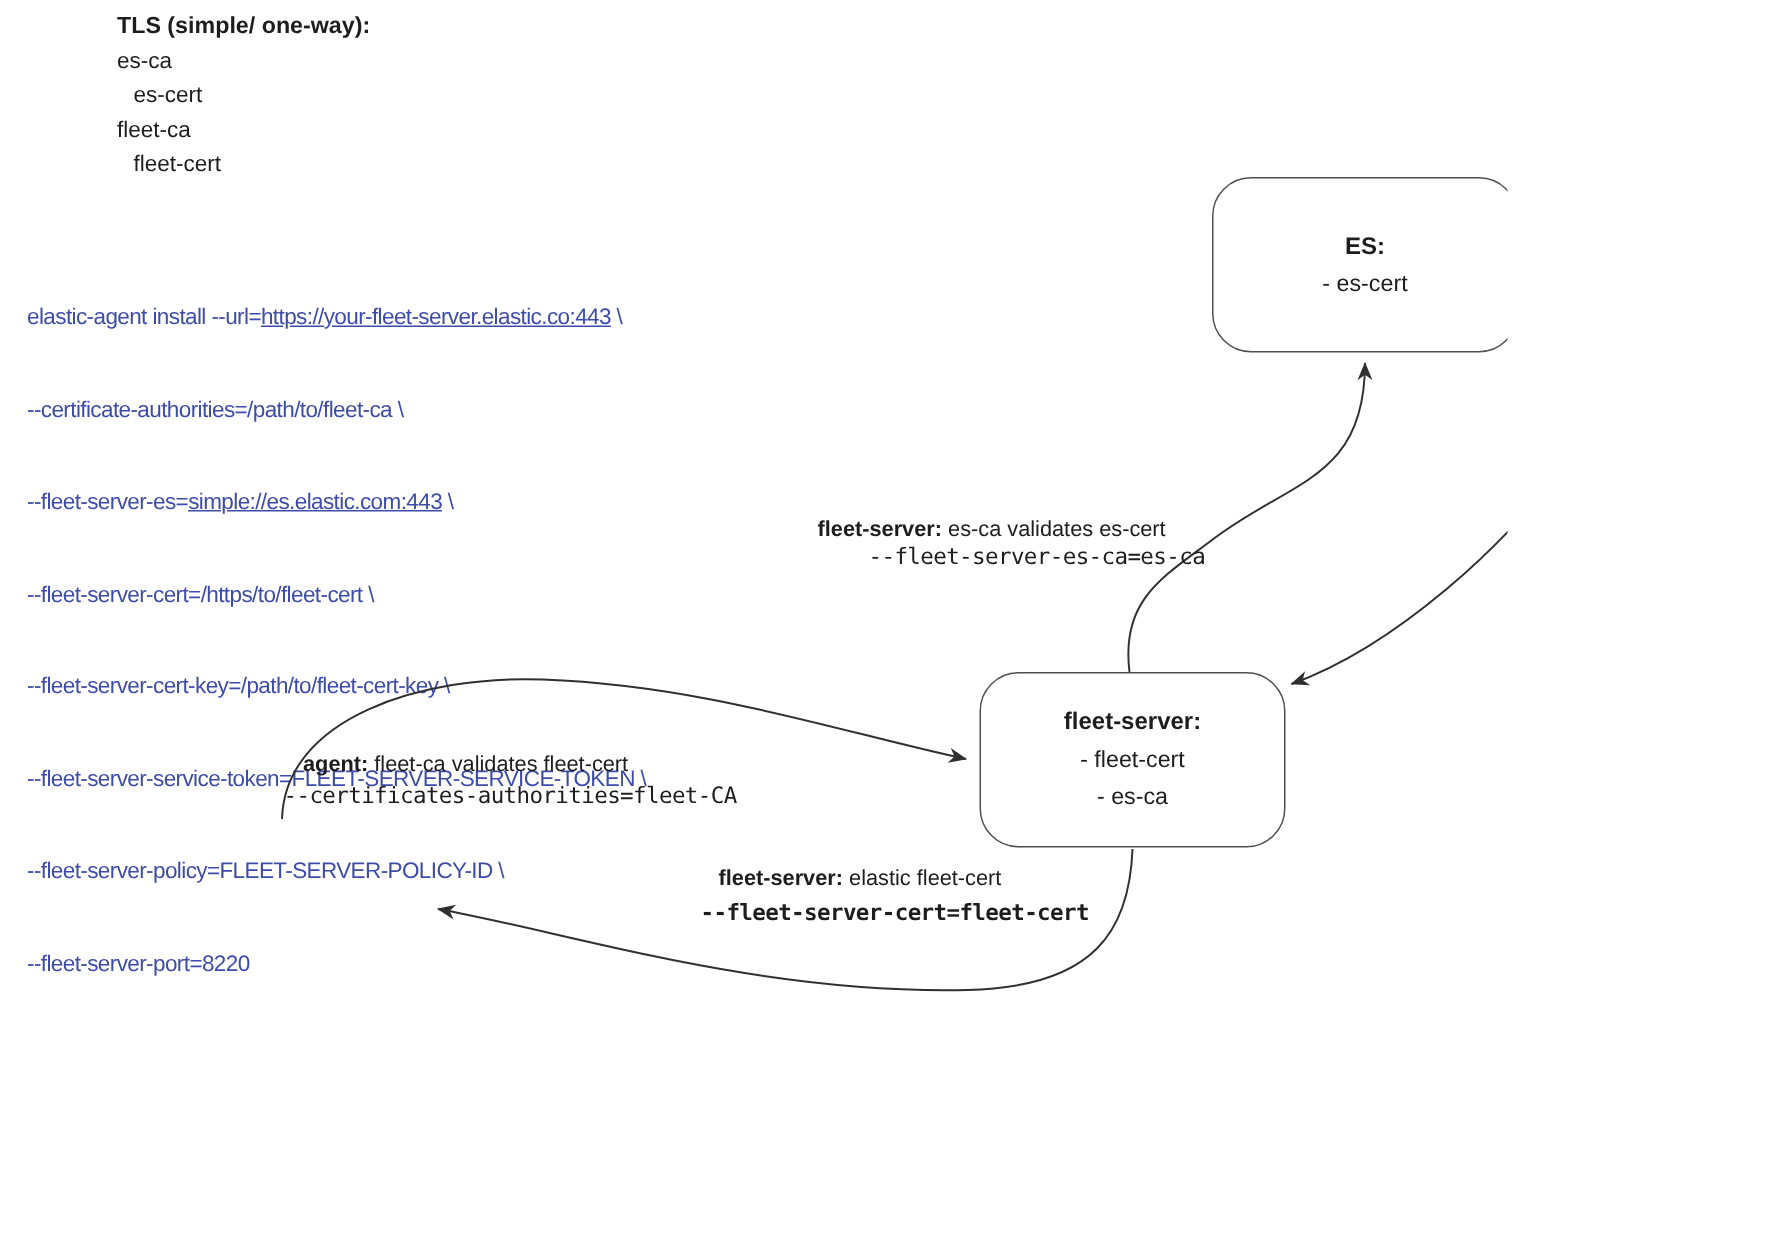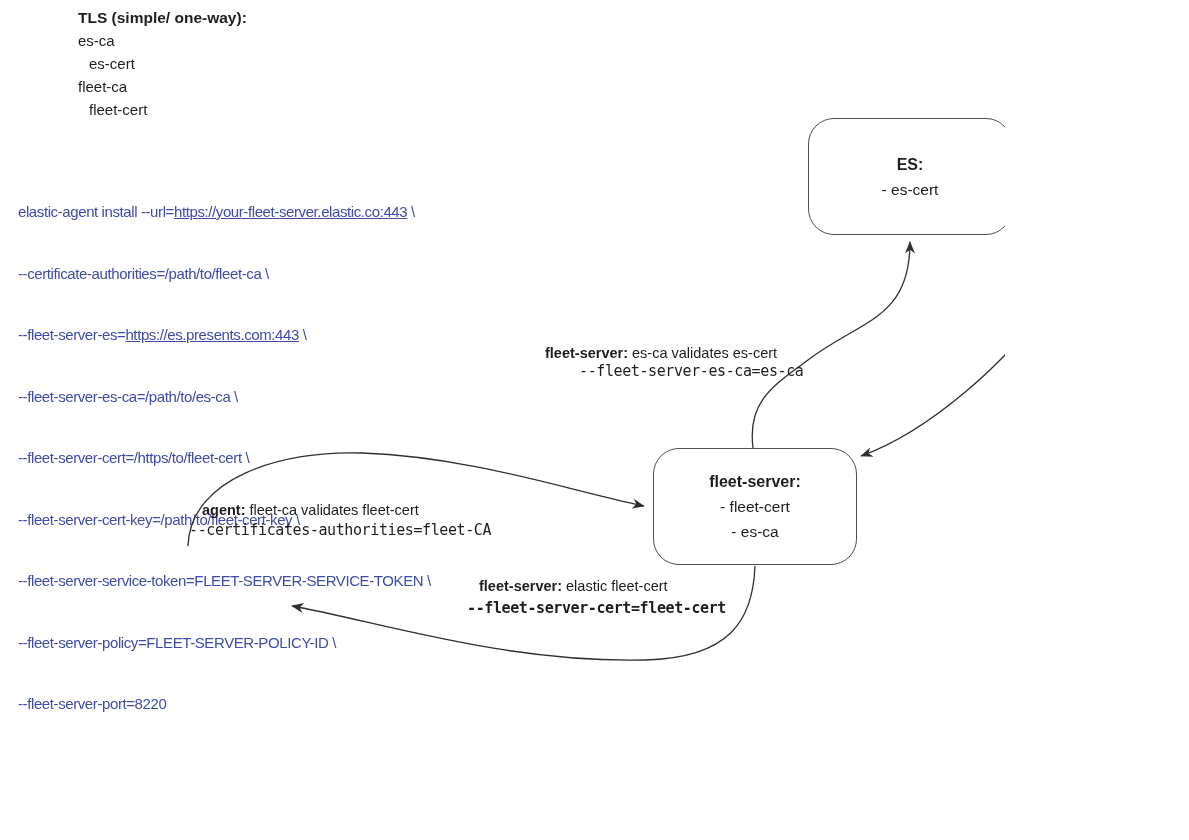--- a/index.html
+++ b/index.html
@@ -63,22 +63,21 @@
     <div class="tls-title">TLS (simple/ one-way):</div>
     <div class="tls-item">es-ca</div>
     <div class="tls-item indent">es-cert</div>
     <div class="tls-item">fleet-ca</div>
     <div class="tls-item indent">fleet-cert</div>
   </div>
 
   <div class="command-block">
     <div class="command-line"><span>elastic-agent install --url=</span><span class="code-link">https://your-fleet-server.elastic.co:443</span><span> \</span></div>
     <div class="command-line"><span>--certificate-authorities=/path/to/fleet-ca \</span></div>
-    <div class="command-line"><span>--fleet-server-es=</span><span class="code-link">https://es.presents.com:443</span><span> \</span></div>
-    <div class="command-line"><span>--fleet-server-es-ca=/path/to/es-ca \</span></div>
+    <div class="command-line"><span>--fleet-server-es=</span><span class="code-link">simple://es.elastic.com:443</span><span> \</span></div>
     <div class="command-line"><span>--fleet-server-cert=/https/to/fleet-cert \</span></div>
     <div class="command-line"><span>--fleet-server-cert-key=/path/to/fleet-cert-key \</span></div>
     <div class="command-line"><span>--fleet-server-service-token=FLEET-SERVER-SERVICE-TOKEN \</span></div>
     <div class="command-line"><span>--fleet-server-policy=FLEET-SERVER-POLICY-ID \</span></div>
     <div class="command-line"><span>--fleet-server-port=8220</span></div>
   </div>
 
   <svg class="edges-svg" viewBox="0 0 1189 840" xmlns="http://www.w3.org/2000/svg">
     <defs>
       <marker id="arrow" viewBox="0 0 10 8" refX="8.5" refY="4" markerWidth="11" markerHeight="9" orient="auto-start-reverse">

